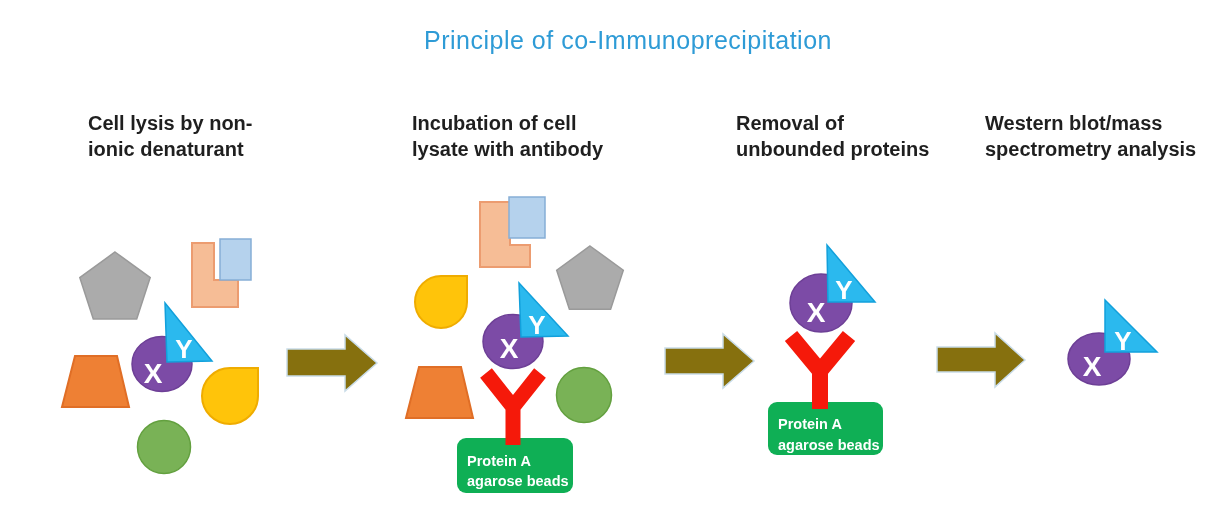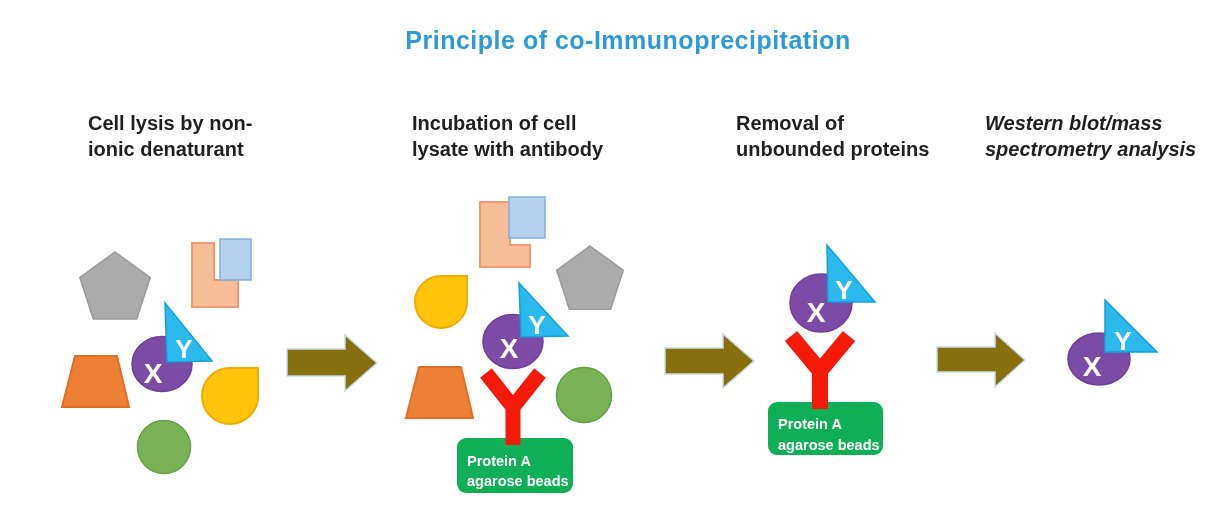--- a/index.html
+++ b/index.html
@@ -9,37 +9,37 @@
     height:523px;
     background:#ffffff;
     overflow:hidden;
     font-family:"Liberation Sans", sans-serif;
   }
   .title{
     position:absolute;
     top:26px; left:40px; right:0;
     text-align:center;
     font-size:25px;
-    font-weight:700;
+    font-weight:400;
     letter-spacing:0.5px;
     color:#2E9BD6;
   }
   .step-heading{
     position:absolute;
     top:110px;
     font-size:20px;
     line-height:26px;
     font-weight:600;
     color:#1F1F1F;
     white-space:pre-line;
   }
   .h1{left:88px;}
   .h2{left:412px;}
   .h3{left:736px;}
-  .h4{left:985px;font-style:italic;}
+  .h4{left:985px;}
   svg.diagram{position:absolute;left:0;top:0;}
   .shape-label{
     font-family:"Liberation Sans", sans-serif;
     font-weight:bold;
     fill:#ffffff;
   }
   .beads-label{
     font-family:"Liberation Sans", sans-serif;
     font-weight:bold;
     font-size:14.5px;

